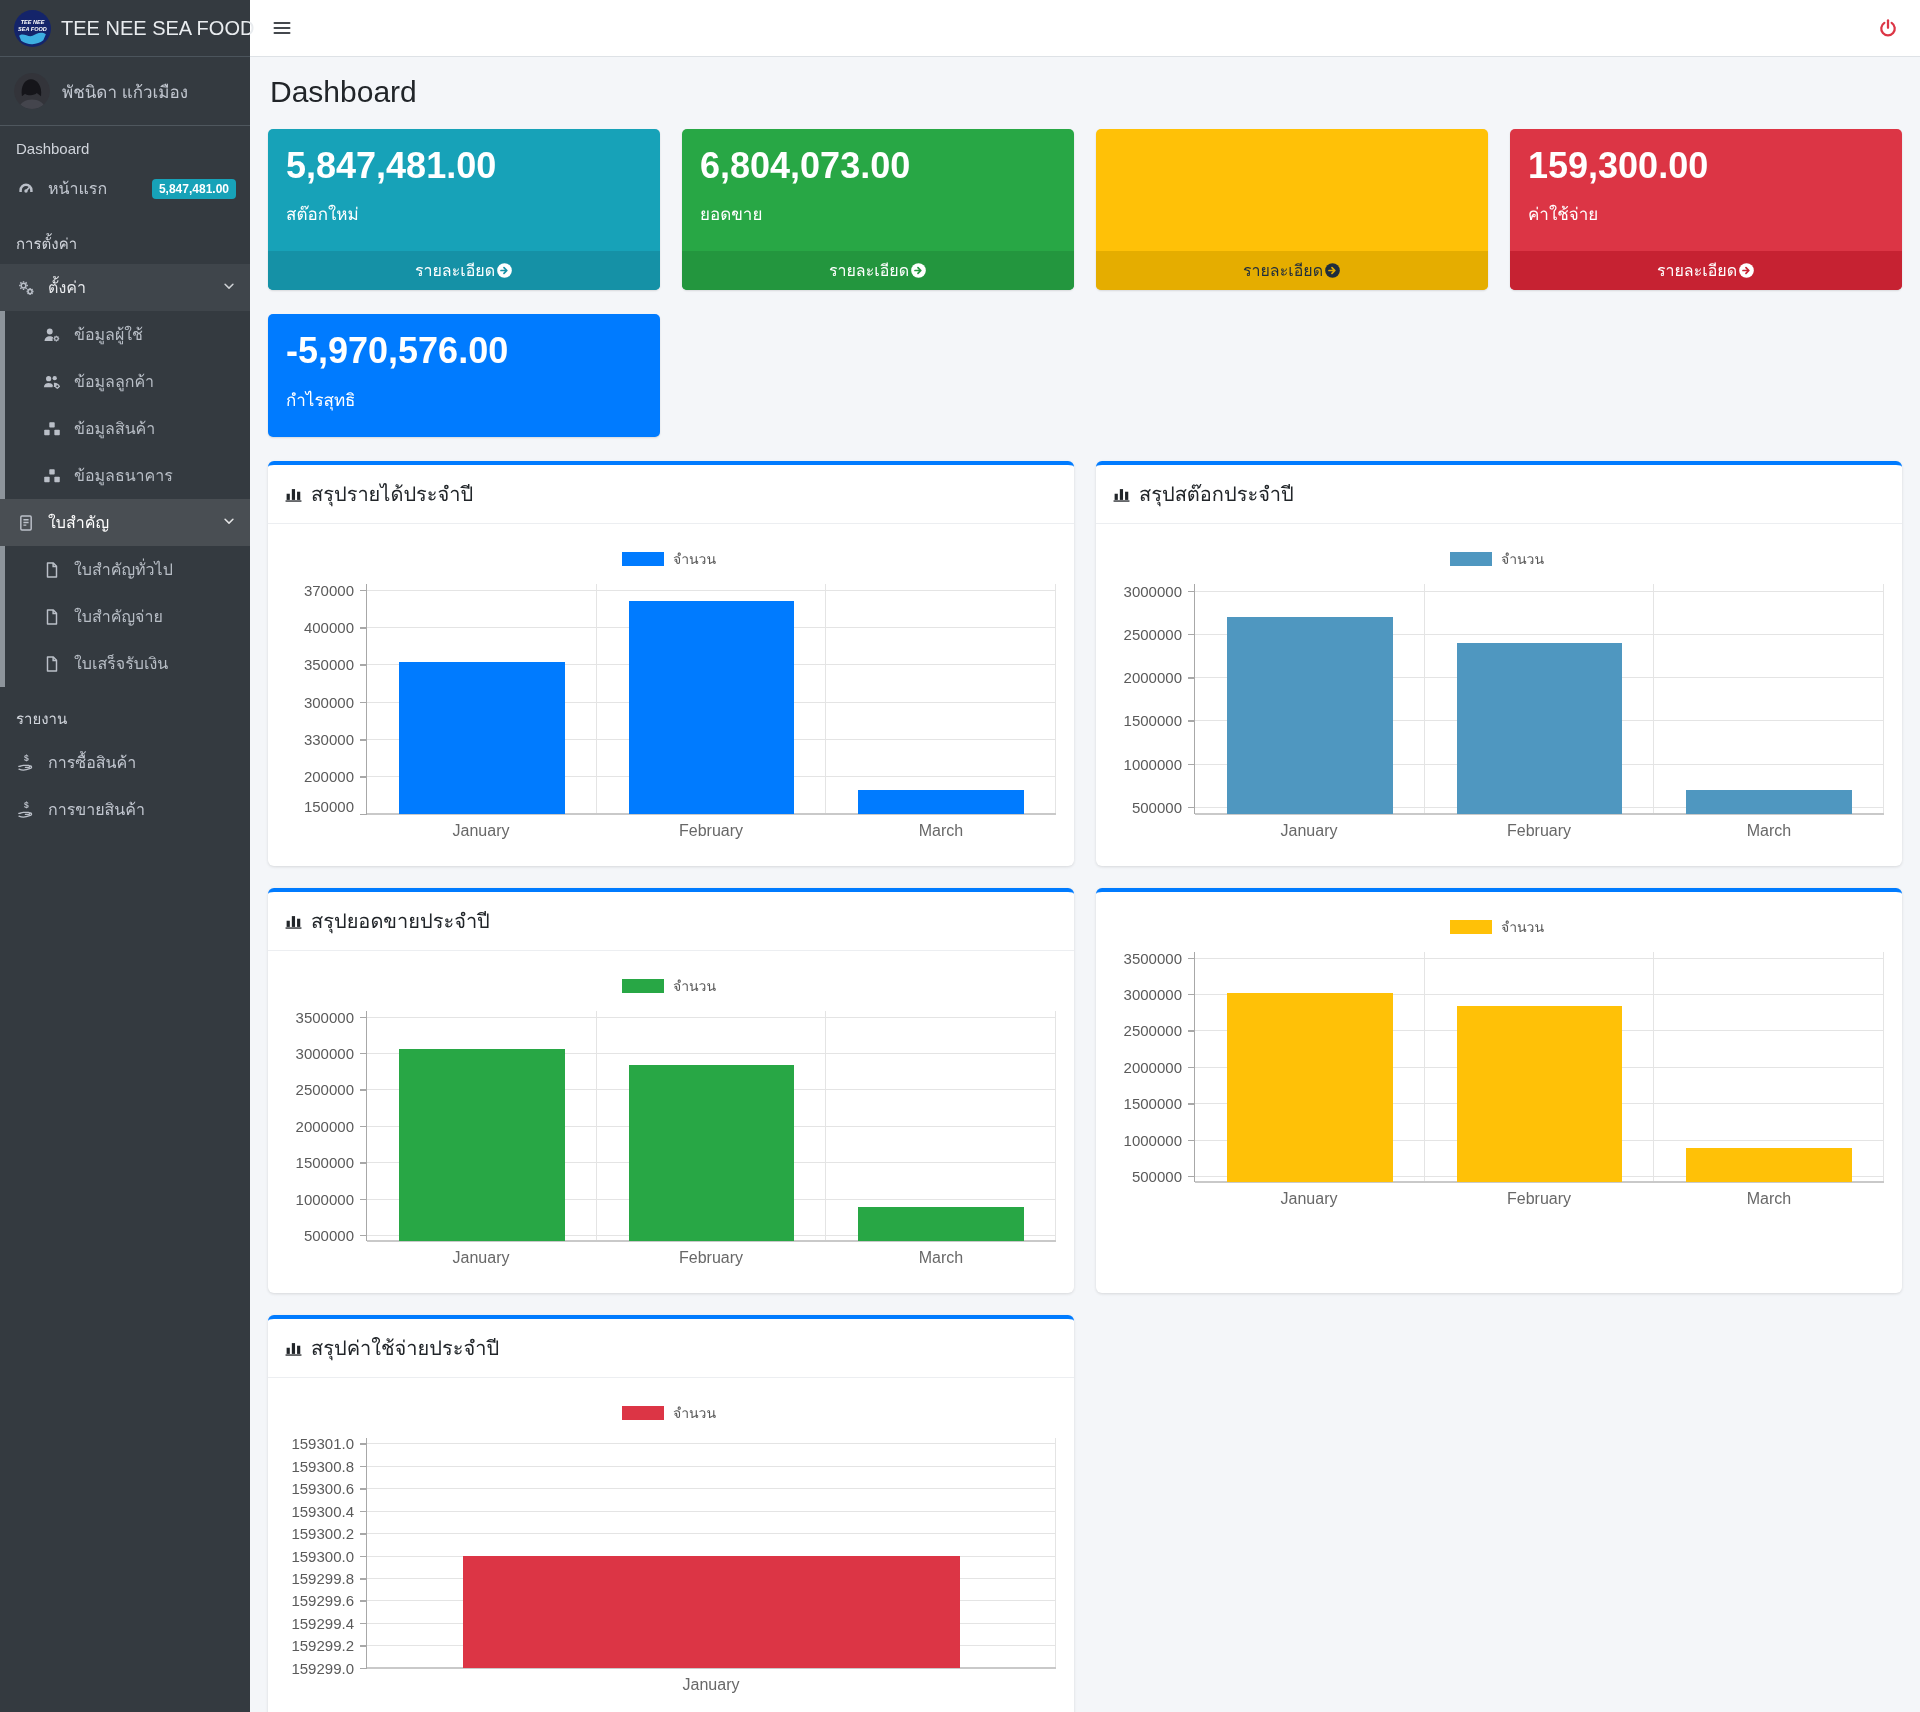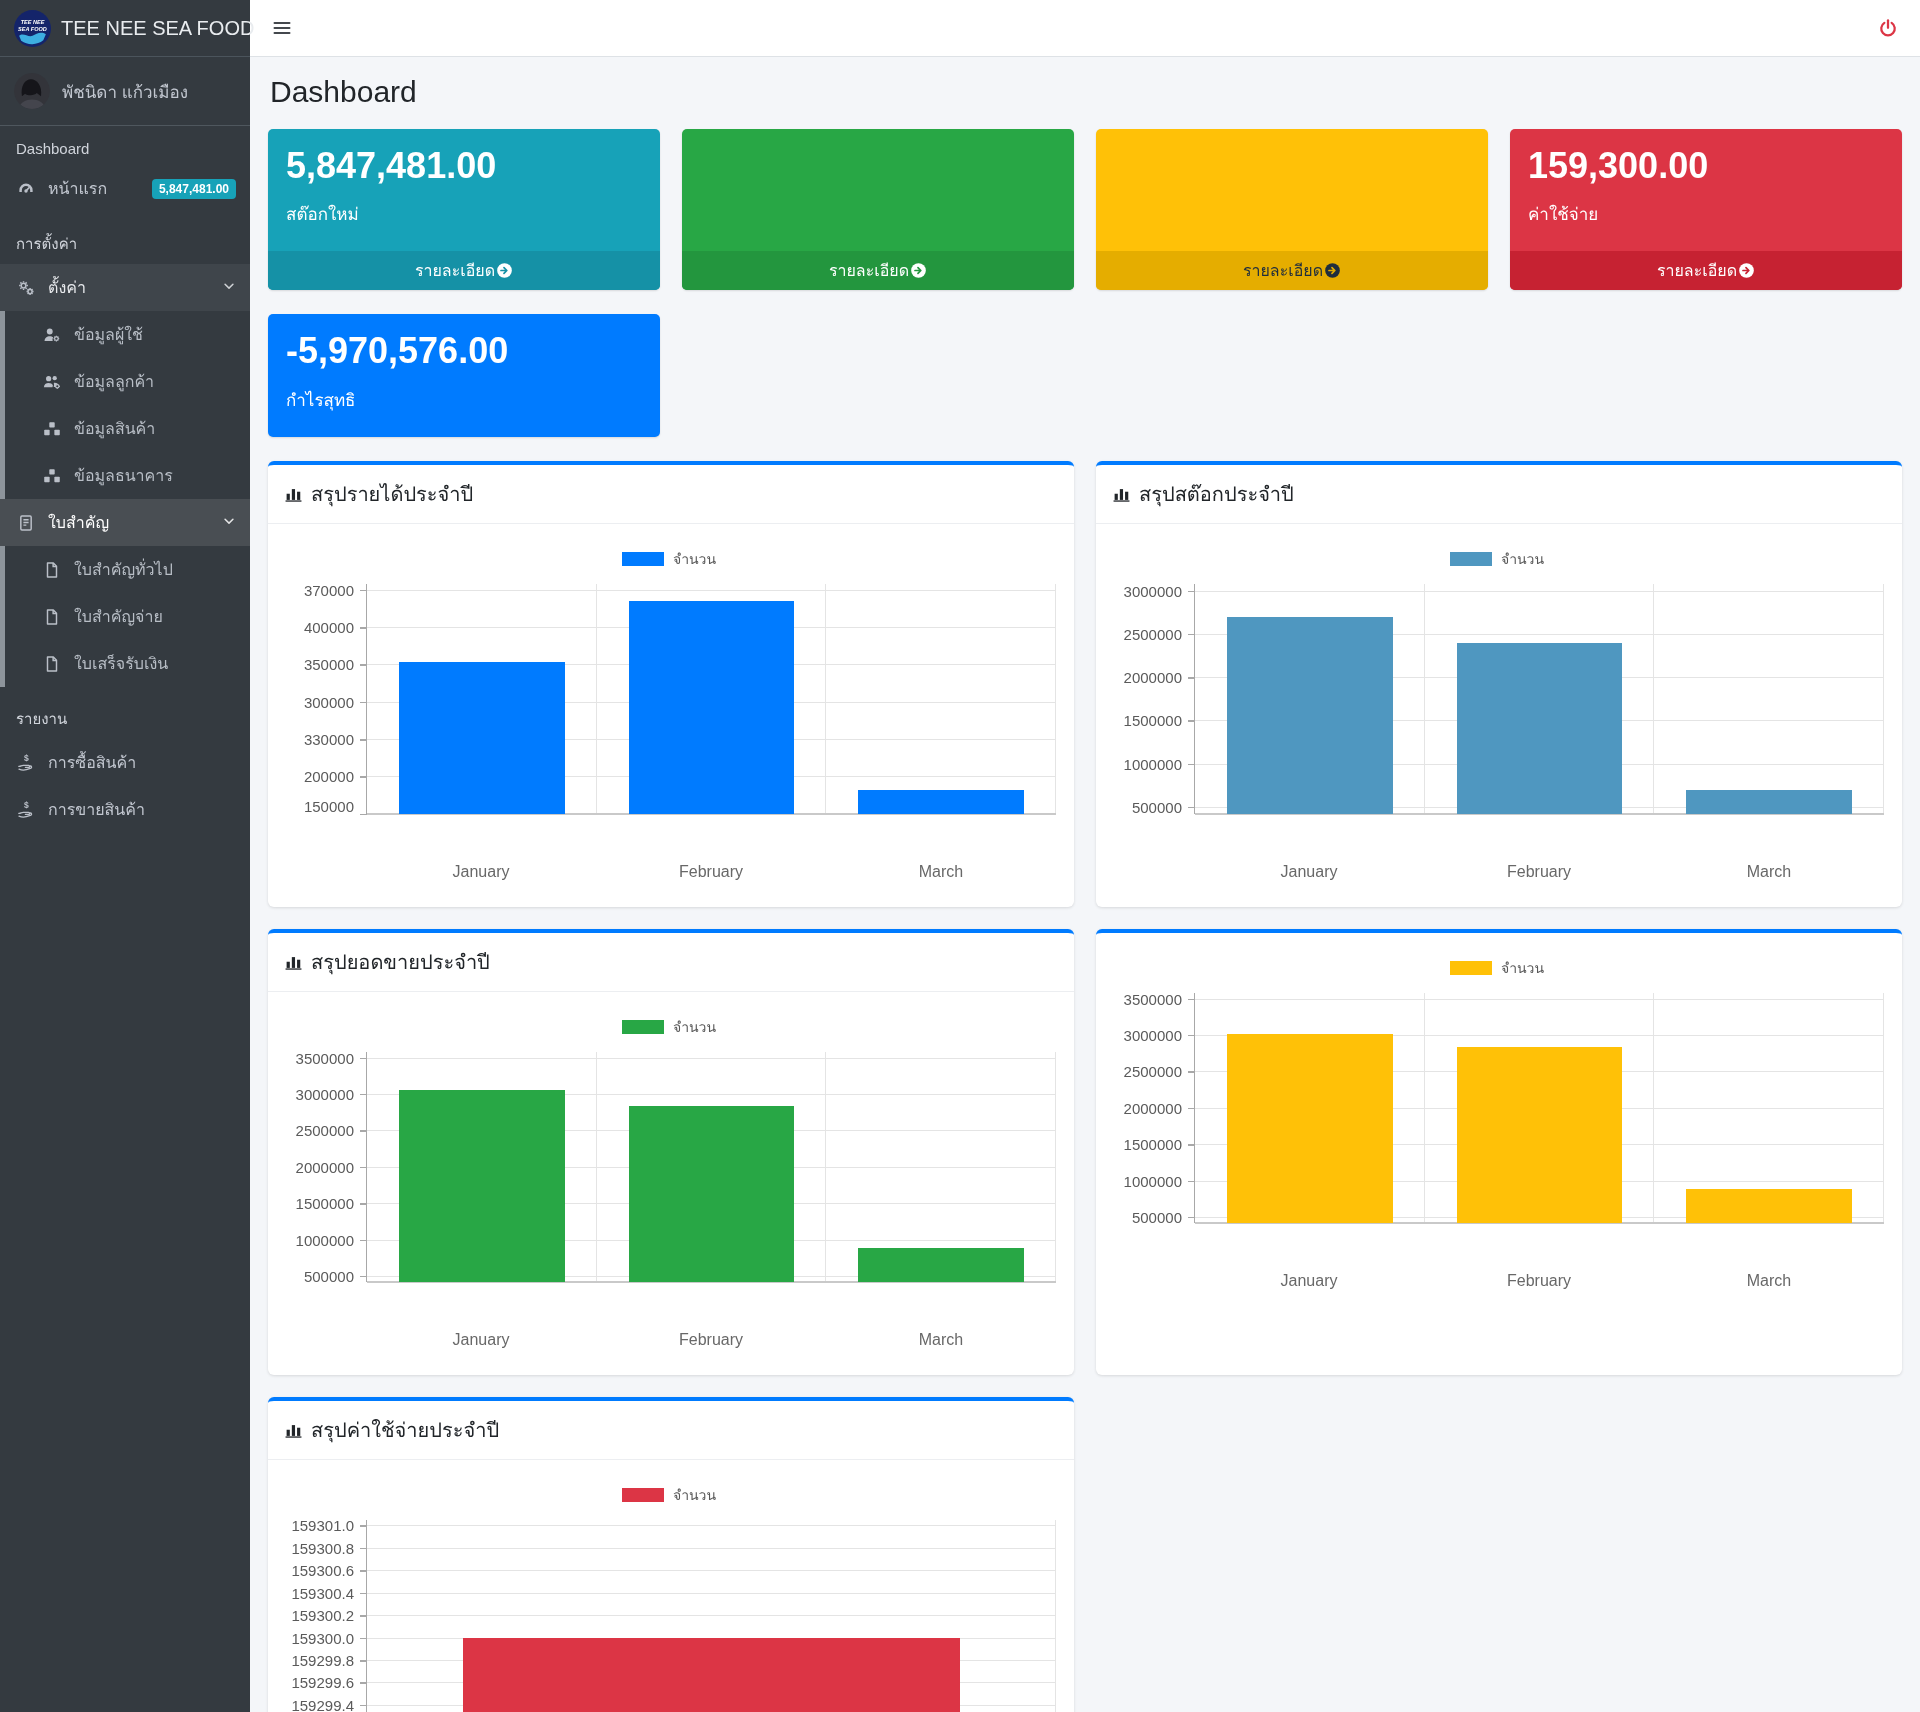--- a/index.html
+++ b/index.html
@@ -56,21 +56,21 @@
   .plot-row { display:flex; }
   .gutter { position:relative; width:84px; }
   .ytick-label { position:absolute; right:12px; transform:translateY(-50%); font-size:15px; color:#5a5a5a; white-space:nowrap; }
   .plot { position:relative; flex:1; border-left:1.5px solid #a8a8a8; }
   .gridline-h { position:absolute; left:0; right:0; height:1px; background:#e4e4e4; }
   .gridline-v { position:absolute; top:0; bottom:0; width:1px; background:#e4e4e4; }
   .tick-stub { position:absolute; width:7px; height:1.5px; background:#a8a8a8; left:-7px; }
   .axis-bottom { position:absolute; left:0; right:0; bottom:-1px; height:1.5px; background:#c9c9c9; }
   .bar { position:absolute; bottom:0; }
   .xlabels { display:flex; margin-left:84px; margin-top:8px; }
-  .xlabel { flex:1; text-align:center; font-size:16px; color:#686868;margin-top:41px; }
+  .xlabel { flex:1; text-align:center; font-size:16px; color:#686868; }
 </style>
 </head>
 <body>
 
 <aside class="sidebar">
   <div class="brand">
     <span class="brand-logo">
       <svg viewBox="0 0 36 36">
         <circle cx="18" cy="18" r="18" fill="#14246a"></circle>
         <text x="18" y="13.5" font-size="5.4" font-weight="bold" font-style="italic" fill="#ffffff" text-anchor="middle" font-family="Liberation Sans, sans-serif">TEE NEE</text>
@@ -269,20 +269,24 @@
             <span>รายละเอียด</span>
             <span class="icon">
               <svg viewBox="0 0 16 16">
                 <circle cx="8" cy="8" r="6.9" fill="currentColor"></circle>
                 <path d="M4.7 8h5.4M7.5 5.3 10.2 8 7.5 10.7" fill="none" stroke="#1591a6" stroke-width="1.6" stroke-linecap="round" stroke-linejoin="round"></path>
               </svg>
             </span>
           </div>
         </div>
         <div class="stat-card" style="background: rgb(40, 167, 69); color: rgb(255, 255, 255);">
+          <div class="stat-body">
+            <div class="stat-value">6,804,073.00</div>
+            <div class="stat-label">ยอดขาย</div>
+          </div>
           <div class="stat-footer" style="background: rgb(35, 150, 62);">
             <span>รายละเอียด</span>
             <span class="icon">
               <svg viewBox="0 0 16 16">
                 <circle cx="8" cy="8" r="6.9" fill="currentColor"></circle>
                 <path d="M4.7 8h5.4M7.5 5.3 10.2 8 7.5 10.7" fill="none" stroke="#23963e" stroke-width="1.6" stroke-linecap="round" stroke-linejoin="round"></path>
               </svg>
             </span>
           </div>
         </div>

